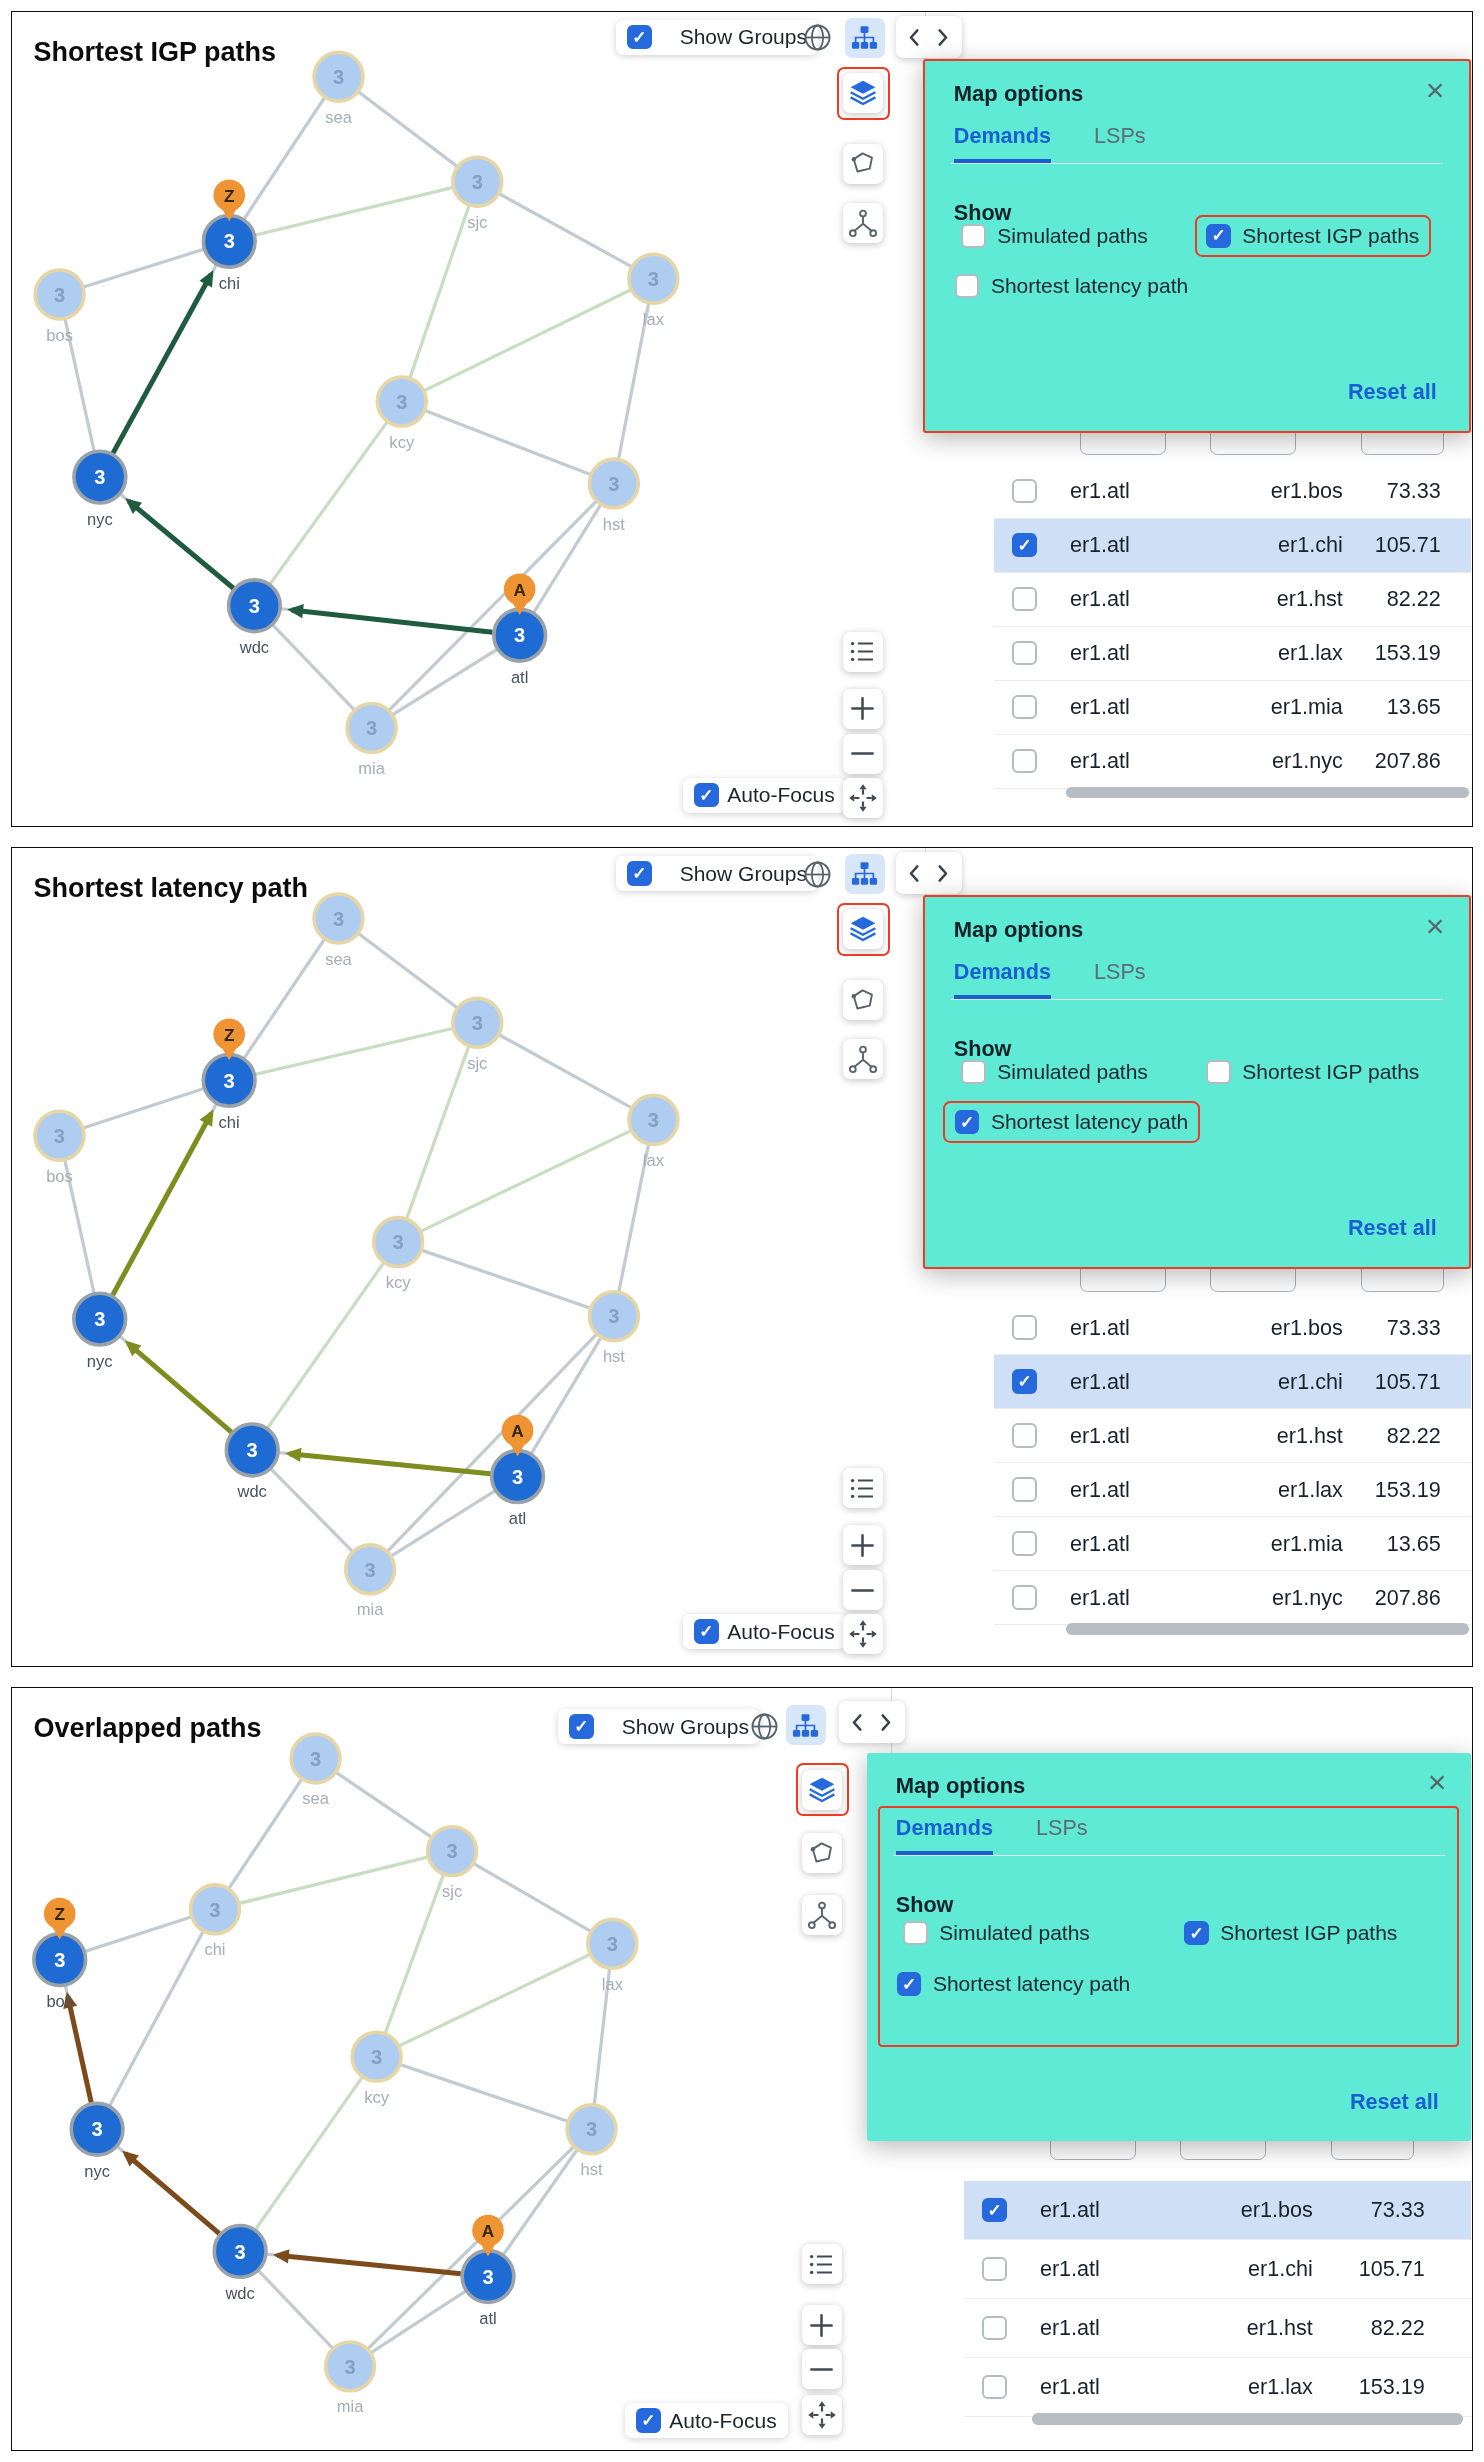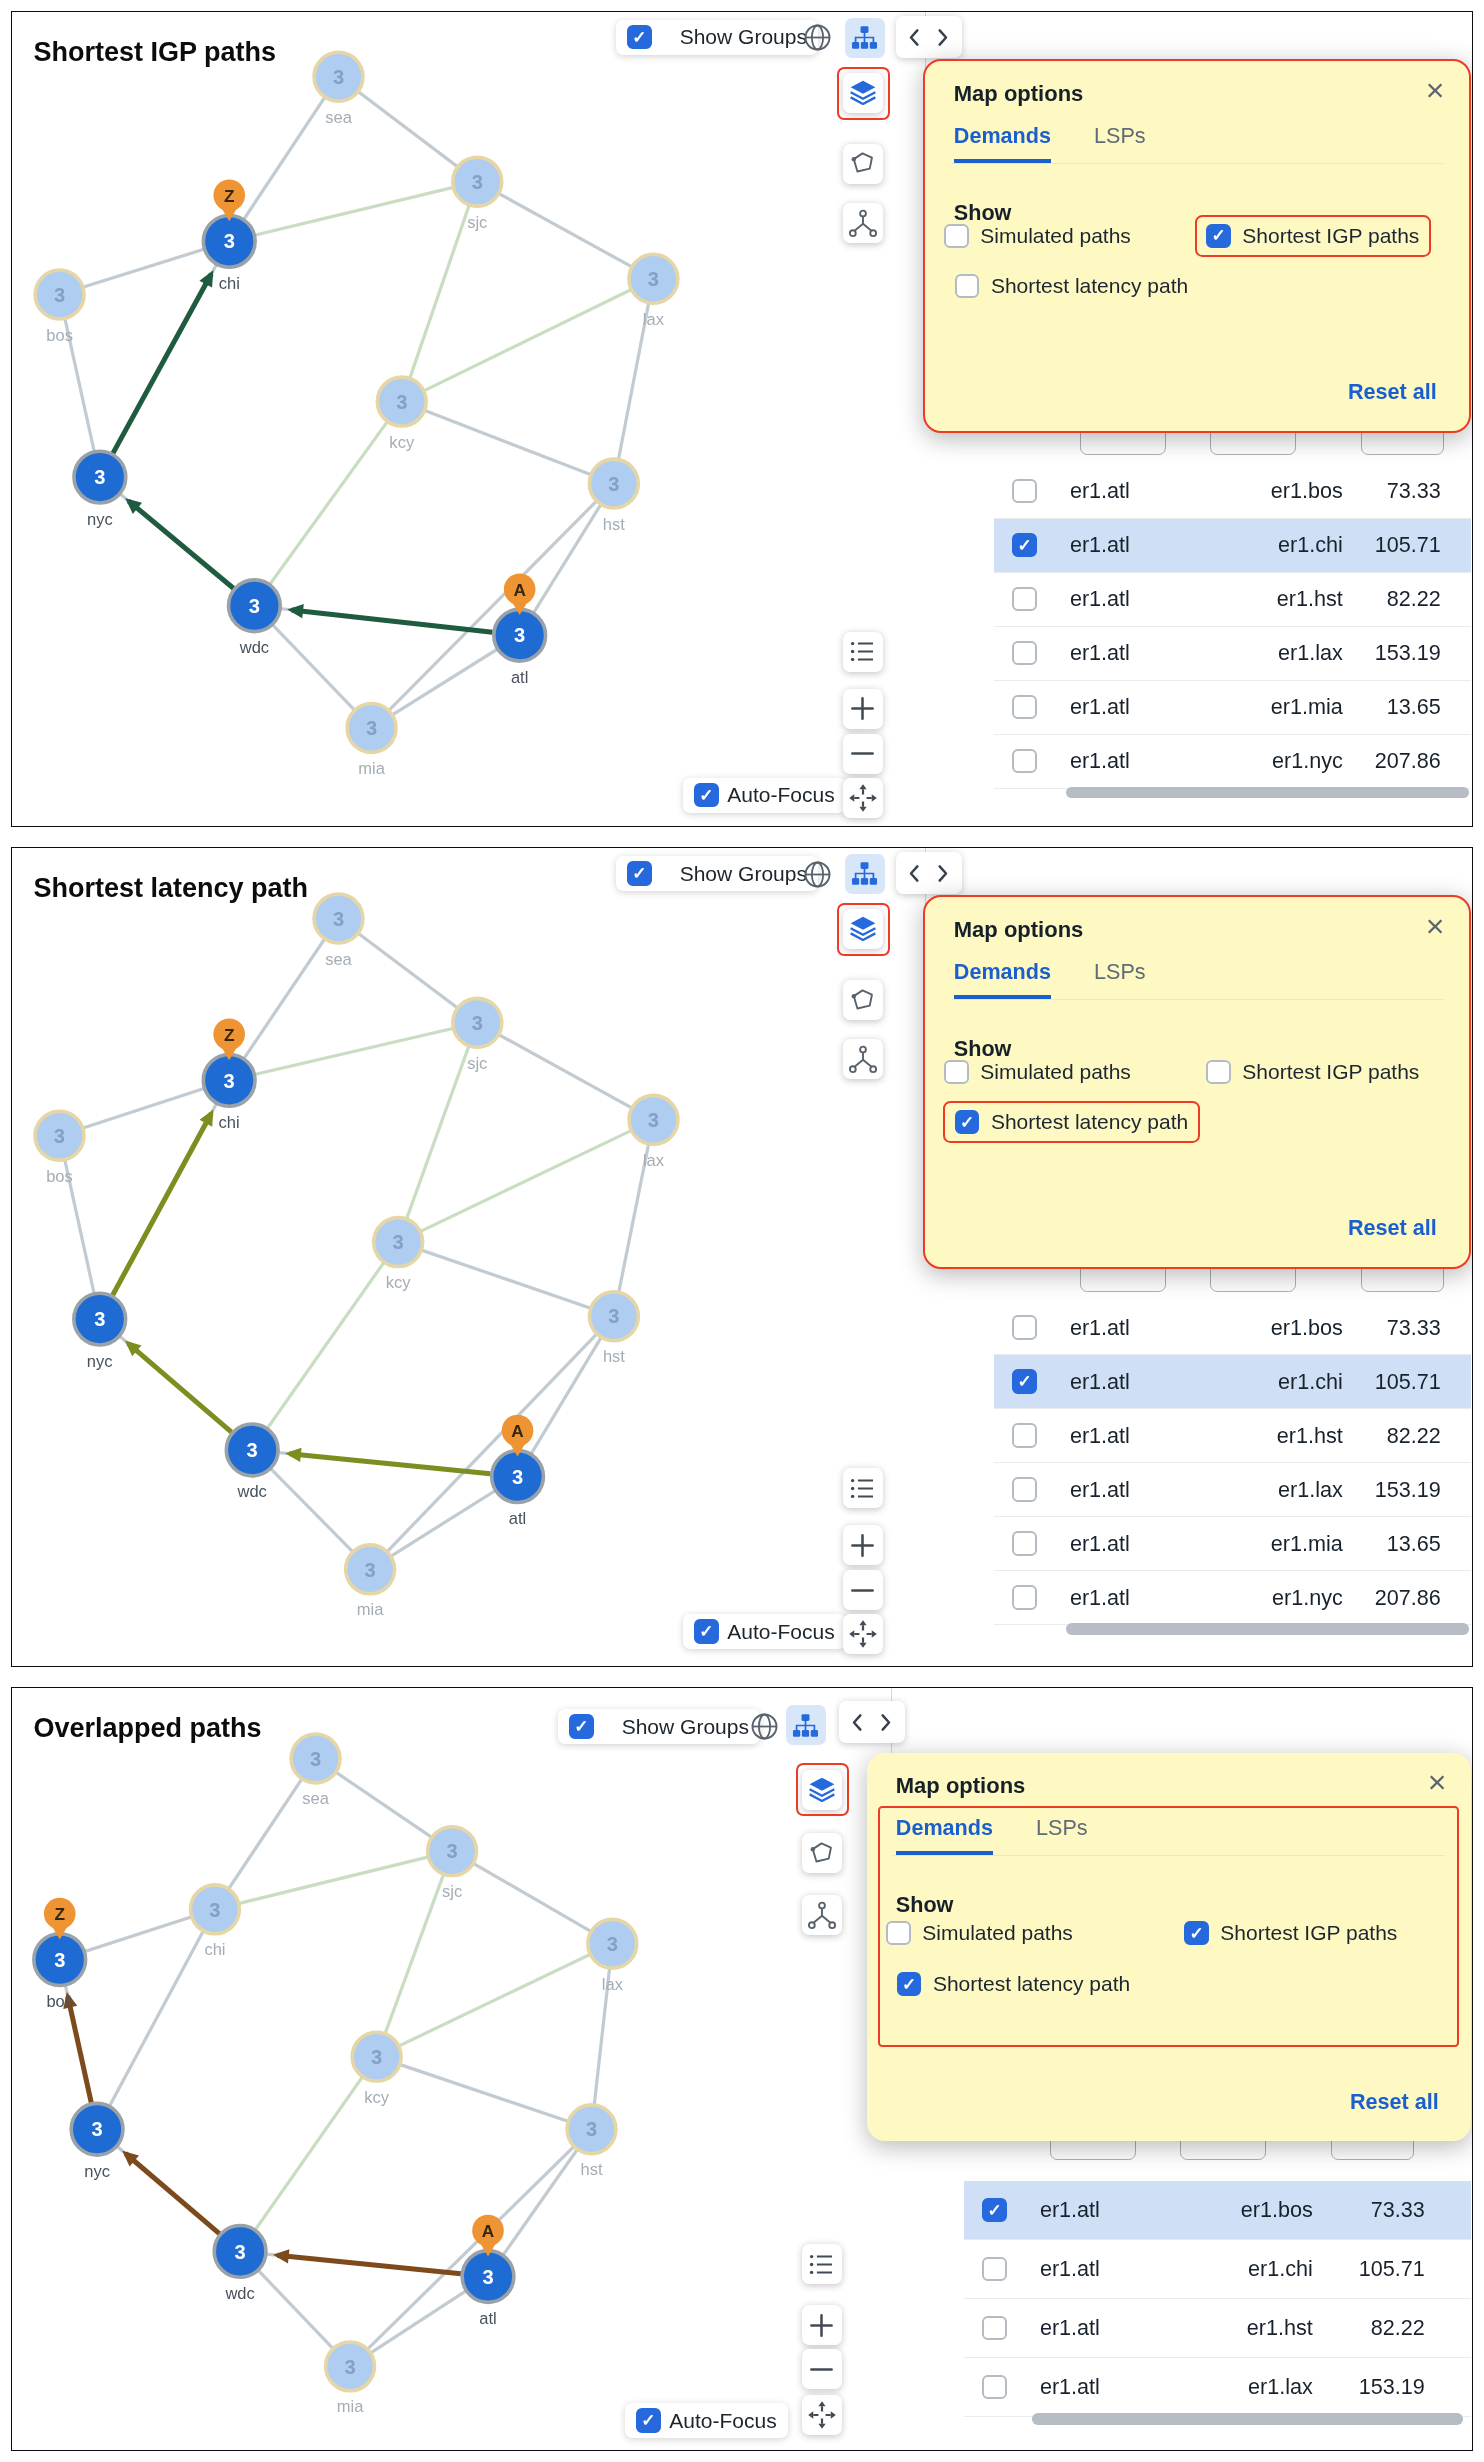--- a/index.html
+++ b/index.html
@@ -48,33 +48,33 @@
 
   .bt-list{left:831px;top:620px;}
   .bt-plus{left:831px;top:677px;}
   .bt-minus{left:831px;top:722px;}
   .bt-focus{left:831px;top:766px;}
   .p3 .bt-list{left:790px;top:556px;}
   .p3 .bt-plus{left:790px;top:617px;}
   .p3 .bt-minus{left:790px;top:661px;}
   .p3 .bt-focus{left:790px;top:707px;}
 
-  .map-popup{position:absolute;left:911px;top:47px;width:548px;height:374px;background:#fef9c3;border-radius:18px;box-shadow:0 5.8px 24.4px rgba(0,0,0,.28);box-sizing:border-box;z-index:6;}
+  .map-popup{position:absolute;left:911px;top:47px;width:548px;height:374px;background:#5eead4;border-radius:3px;box-shadow:0 5.8px 24.4px rgba(0,0,0,.28);box-sizing:border-box;z-index:6;}
   .map-popup.outlined{border:2.2px solid #ee3b25;}
   .p3 .map-popup{left:855px;top:65px;width:604px;height:388px;}
   .mp-title{position:absolute;left:29px;top:20px;font-size:22px;font-weight:bold;color:#16202a;}
   .mp-close{position:absolute;right:24.4px;top:13px;font-size:32px;color:#5a646e;line-height:1;cursor:default;}
   .mp-tabs{position:absolute;left:29px;top:62px;display:flex;gap:43px;font-size:21.6px;z-index:2;}
   .tab{color:#5f6b76;padding-bottom:10px;}
   .tab-active{color:#1a5fd0;font-weight:bold;border-bottom:4.3px solid #1a5fd0;}
   .mp-tabline{position:absolute;left:26px;right:26px;top:102px;height:1.4px;background:#e1e5e9;}
   .mp-show{position:absolute;left:29px;top:139px;font-size:21.6px;font-weight:bold;color:#16202a;}
   .opt-item{position:absolute;display:flex;align-items:center;gap:11.5px;font-size:21px;color:#1c2630;padding:5.8px 8.6px;white-space:nowrap;}
   .opt-item.hl{outline:2.9px solid #ee3b25;outline-offset:1.4px;border-radius:4.3px;}
-  .oi-0{left:11px;top:157px;}
+  .oi-0{left:28px;top:157px;}
   .oi-1{left:273px;top:157px;}
   .oi-2{left:21.6px;top:207px;}
   .p3 .oi-0{top:162px;}
   .p3 .oi-1{left:309px;top:162px;}
   .p3 .oi-2{top:213px;}
   .mp-reset{position:absolute;right:32px;bottom:26px;color:#1a5fd0;font-weight:bold;font-size:21.6px;}
   .mp-sect-hl{position:absolute;left:11.5px;top:53px;right:11.5px;height:237px;border:2.2px solid #ee3b25;border-radius:4.3px;pointer-events:none;}
 
   .dtable{position:absolute;left:982px;top:403px;width:477px;z-index:2;}
   .p3 .dtable{left:952px;top:431px;width:507px;}

